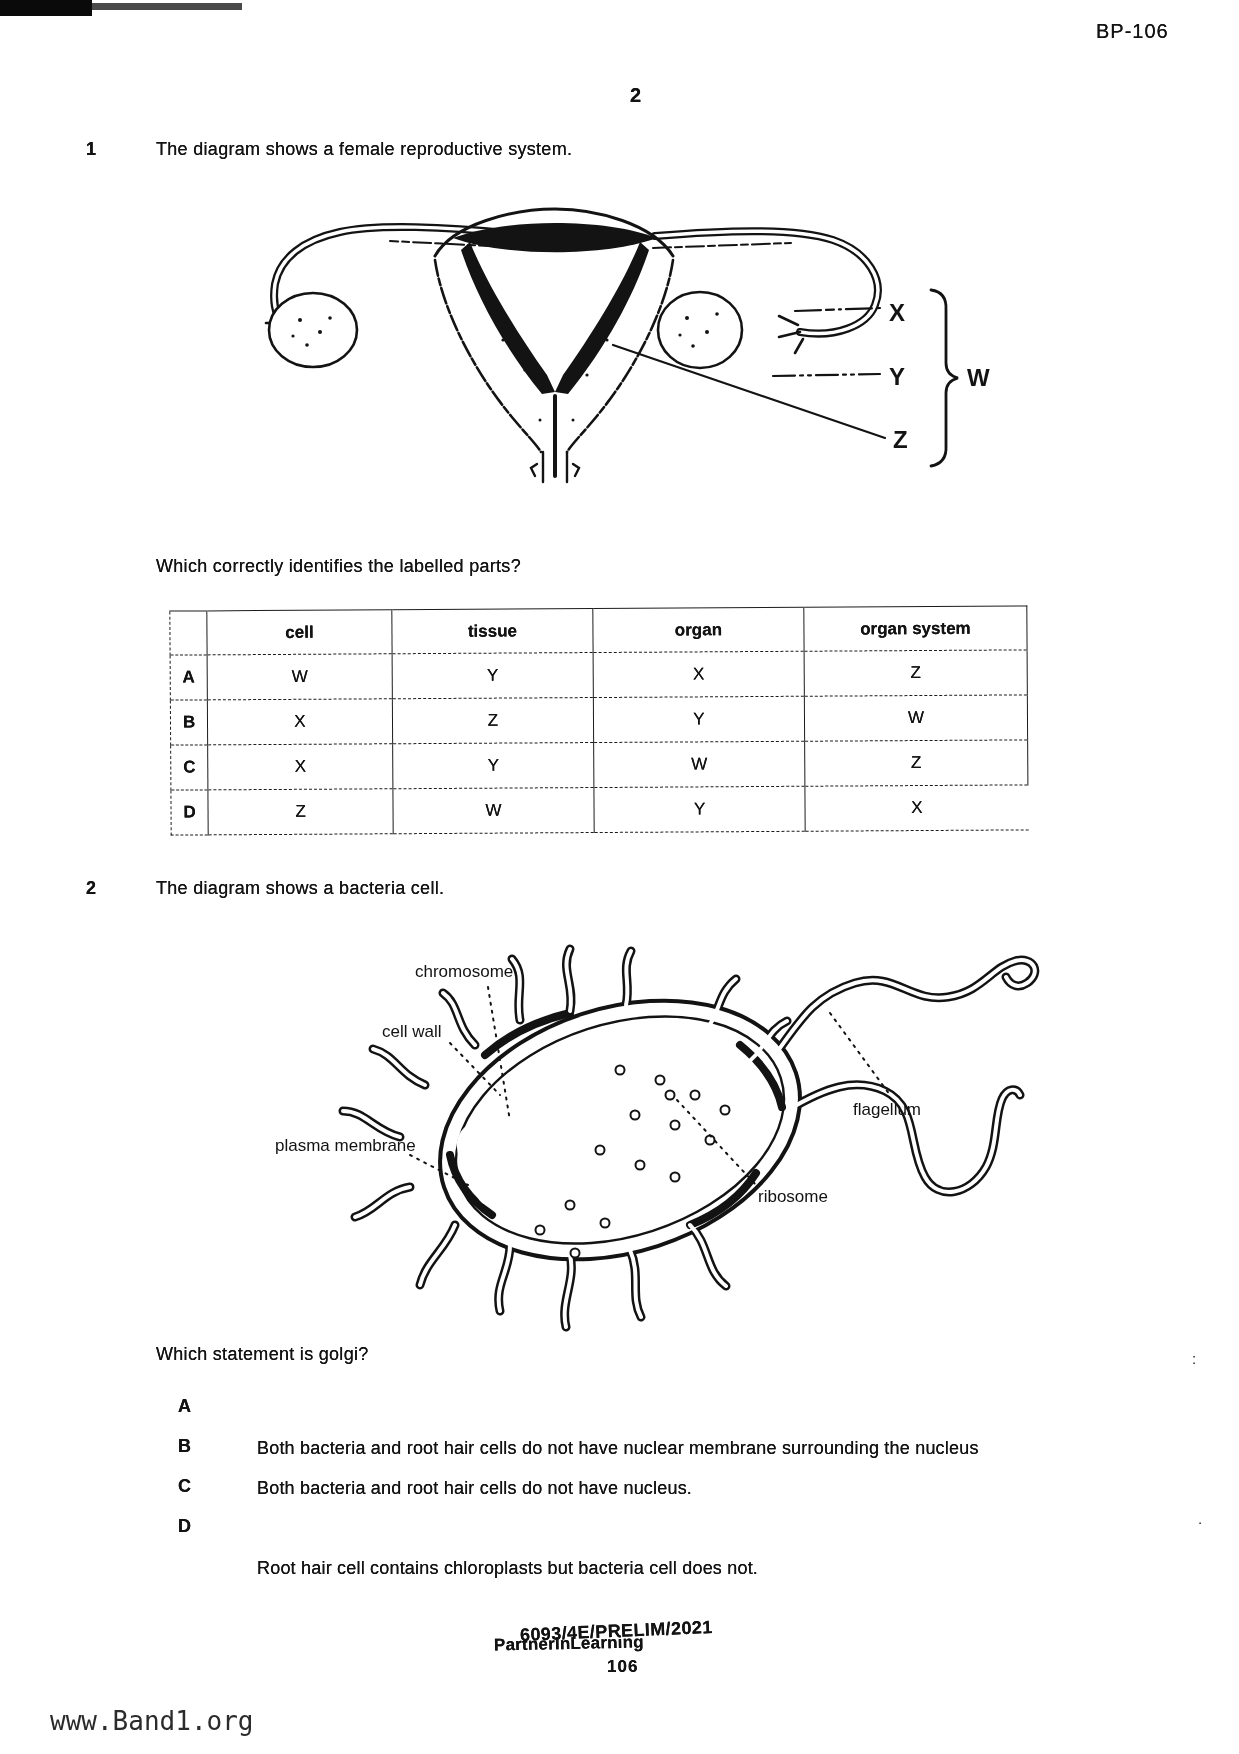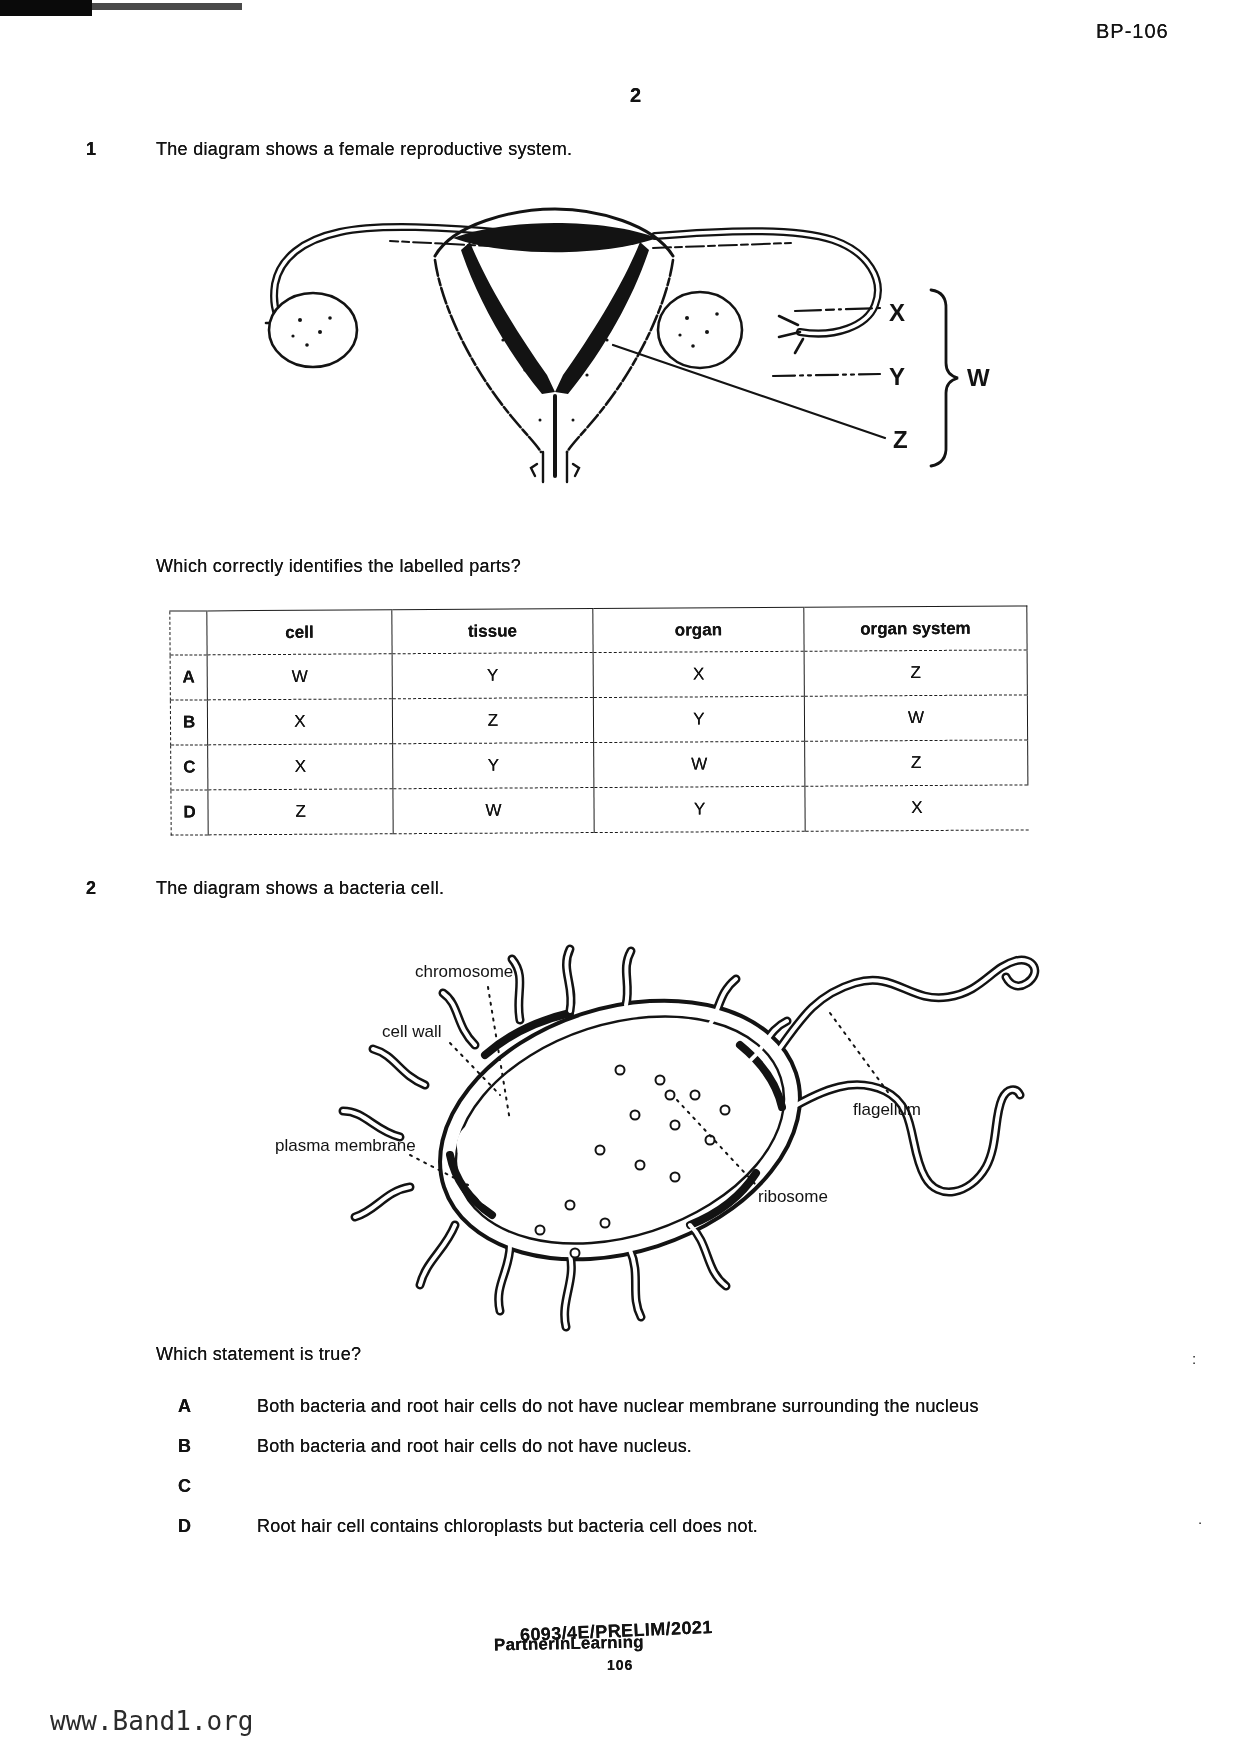--- a/index.html
+++ b/index.html
@@ -28,25 +28,25 @@
   table.parts .c1{width:184px;}
   table.parts .c2{width:200px;}
   table.parts .c3{width:210px;}
   table.parts .c4{width:222px;border-right:1.8px solid #1c1c1c;}
   table.parts tr.last td{border-bottom:1.8px dashed #1c1c1c;}
   table.parts tr.last td.c4{border-right:none;}
   table.parts td.c0,table.parts th.c0{border-left-style:dashed;}
   
   .opt{position:absolute;left:178px;width:1010px;display:flex;}
   .optlab{font-size:18px;font-weight:bold;width:79px;flex:0 0 79px;}
-  .opttext{font-size:18px;letter-spacing:.2px;}
+  .opttext{font-size:18px;letter-spacing:.2px;margin-top:42px;}
   
   .stamp{font-size:18px;font-weight:bold;transform:rotate(-2.4deg);letter-spacing:.4px;}
   .watermark{font-size:17px;font-weight:bold;transform:rotate(-1.2deg);letter-spacing:.2px;}
-  .pageref{font-size:14px;font-weight:bold;letter-spacing:1px;}
+  .pageref{font-size:17px;font-weight:bold;letter-spacing:1px;}
   .website{font-size:26px;font-family:"DejaVu Sans Mono", monospace;color:#2b2b2b;text-align:center;}
   .speck{font-size:15px;color:#222;}
   svg{position:absolute;overflow:visible;}
   svg text{font-family:"Liberation Sans", sans-serif;}
 </style>
 </head>
 <body>
 
 <div>
 
@@ -275,21 +275,21 @@
     </g>
     <g font-size="17" fill="#131313">
       <text x="145" y="52">chromosome</text>
       <text x="112" y="112">cell wall</text>
       <text x="5" y="226">plasma membrane</text>
       <text x="583" y="190">flagellum</text>
       <text x="488" y="277">ribosome</text>
     </g>
   </svg>
 
-  <div class="abs scan qtext" style="left:156px;top:1344px;">Which statement is true?</div>
+  <div class="abs scan qtext" style="left:156px;top:1344px;">Which statement is golgi?</div>
 
   <div class="opt scan" style="top:1396px;">
     <span class="optlab">A</span>
     <span class="opttext">Both bacteria and root hair cells do not have nuclear membrane surrounding the nucleus</span>
   </div>
   <div class="opt scan" style="top:1436px;">
     <span class="optlab">B</span>
     <span class="opttext">Both bacteria and root hair cells do not have nucleus.</span>
   </div>
   <div class="opt scan" style="top:1476px;">

